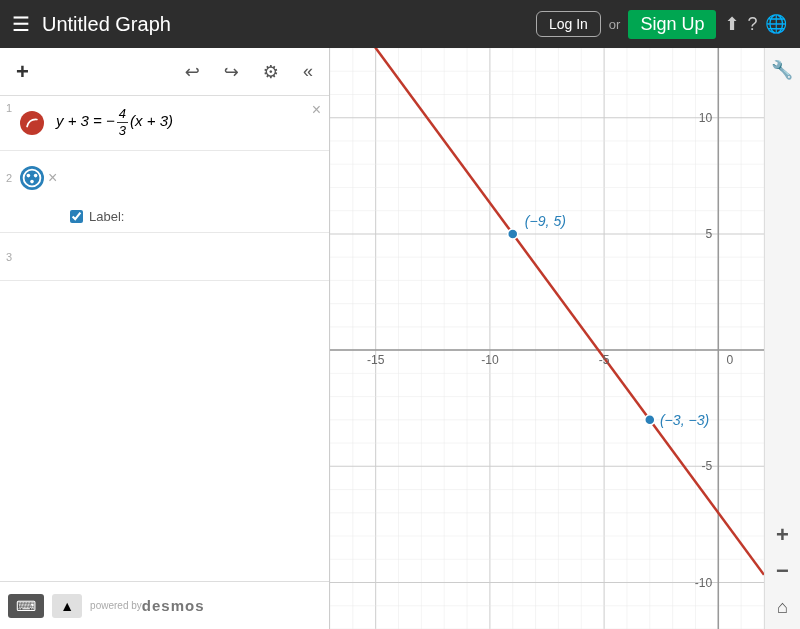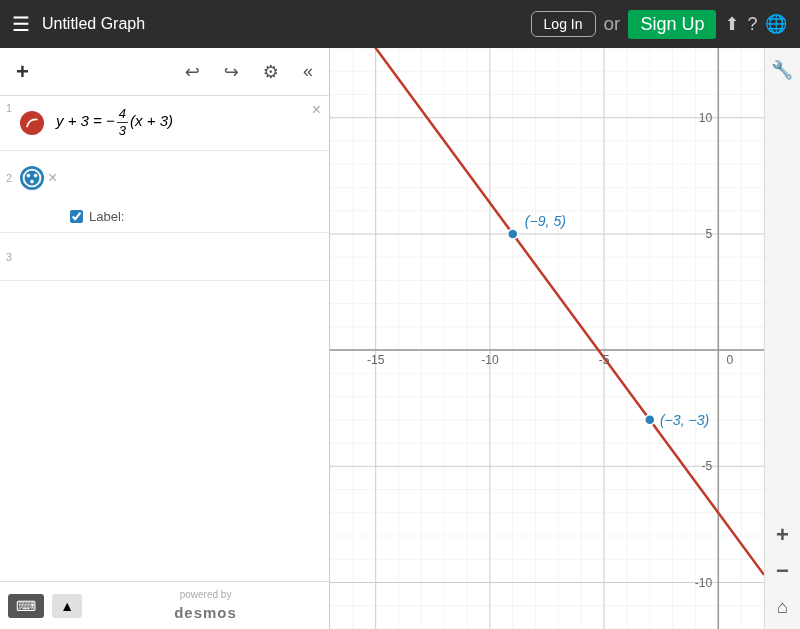--- a/index.html
+++ b/index.html
@@ -9,41 +9,41 @@
     #header {
       height: 48px;
       background: #2d2d2d;
       display: flex;
       align-items: center;
       padding: 0 12px;
       gap: 12px;
       position: relative;
     }
     #header .hamburger { color: #fff; font-size: 20px; cursor: pointer; }
-    #header .title { color: #fff; font-size: 16px; flex: 1; }
+    #header .title { color: #fff; font-size: 20px; flex: 1; }
     #header .header-right { display: flex; align-items: center; gap: 8px; }
     #header .btn-login {
       border: 1px solid #aaa;
       background: transparent;
       color: #fff;
       padding: 4px 12px;
       border-radius: 6px;
       cursor: pointer;
       font-size: 14px;
     }
     #header .btn-signup {
       background: #00a651;
       color: #fff;
       border: none;
       padding: 4px 12px;
       border-radius: 3px;
       cursor: pointer;
       font-size: 18px;
     }
-    #header .or-text { color: #aaa; font-size: 19px; }
+    #header .or-text { color: #aaa; font-size: 13px; }
     #header .icon-btn { color: #ccc; font-size: 18px; cursor: pointer; background: none; border: none; }
 
     
     #main { display: flex; height: 581px; }
 
     
     #left-panel {
       width: 330px;
       border-right: 1px solid #ccc;
       display: flex;
@@ -178,21 +178,21 @@
       padding: 4px 8px;
       cursor: pointer;
       font-size: 14px;
     }
     .powered-by {
       flex: 1;
       text-align: center;
       font-size: 10px;
       color: #aaa;
       display: flex;
-      flex-direction: column;
+      flex-direction: row;
       align-items: center;
       line-height: 1.4;
     }
     .desmos-logo {
       font-size: 15px;
       font-weight: bold;
       color: #777;
       letter-spacing: 1px;
     }
 

